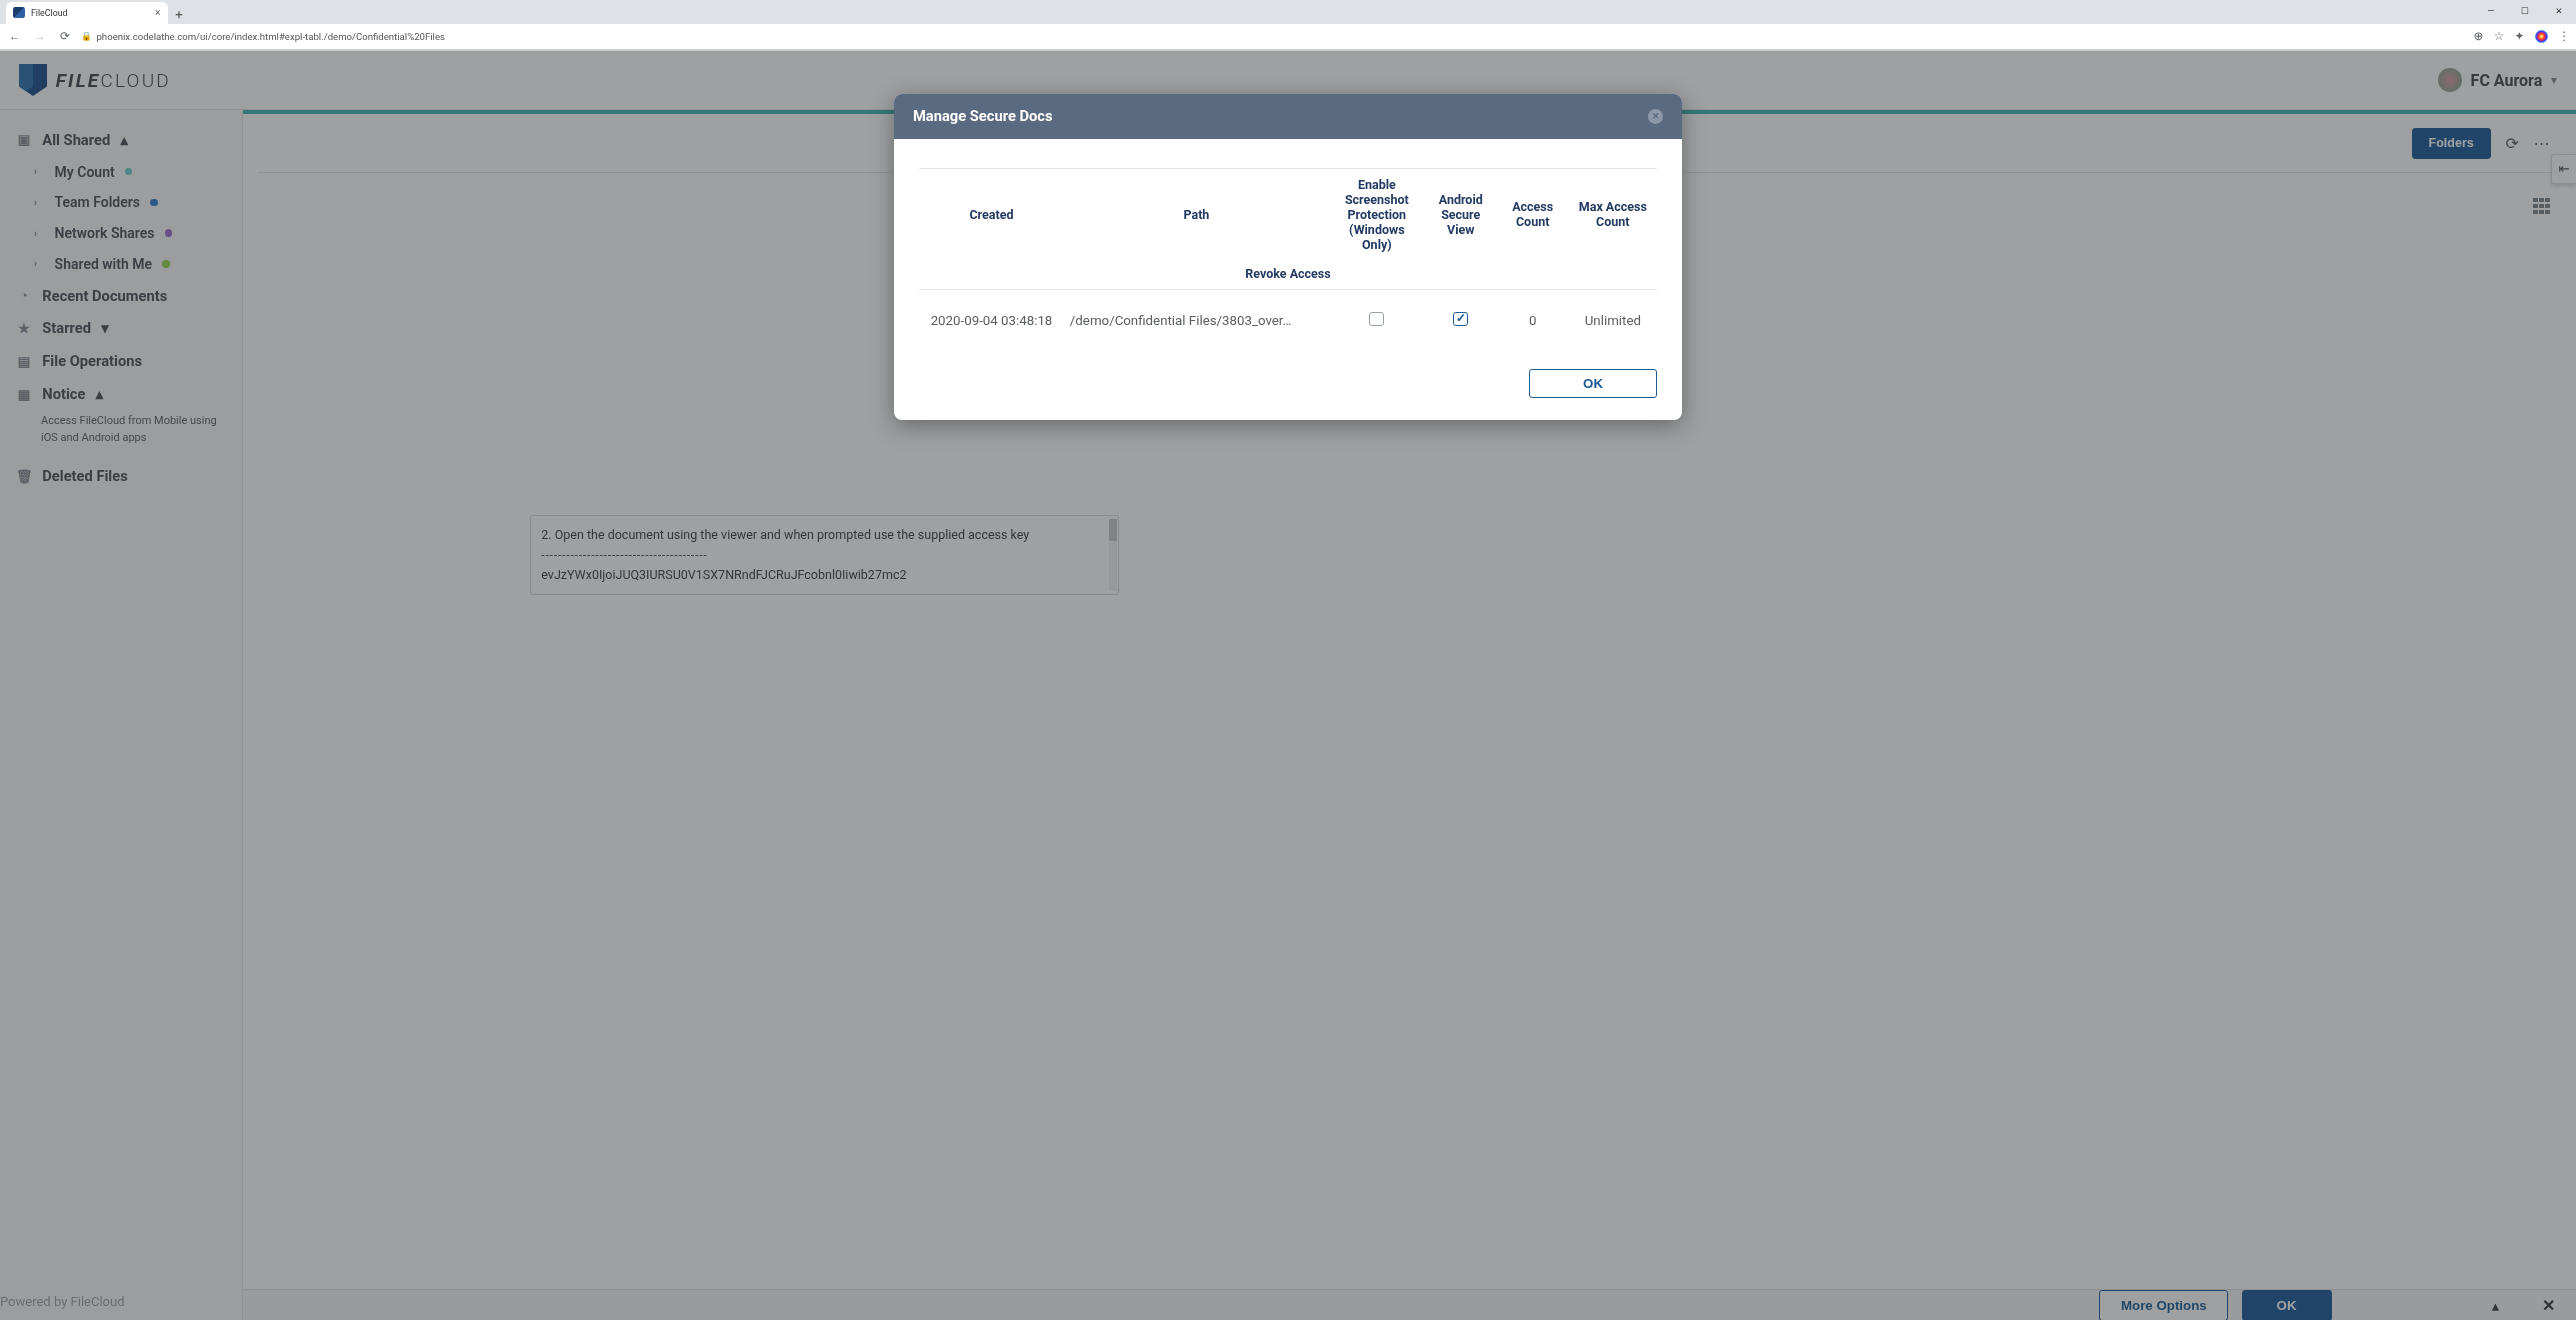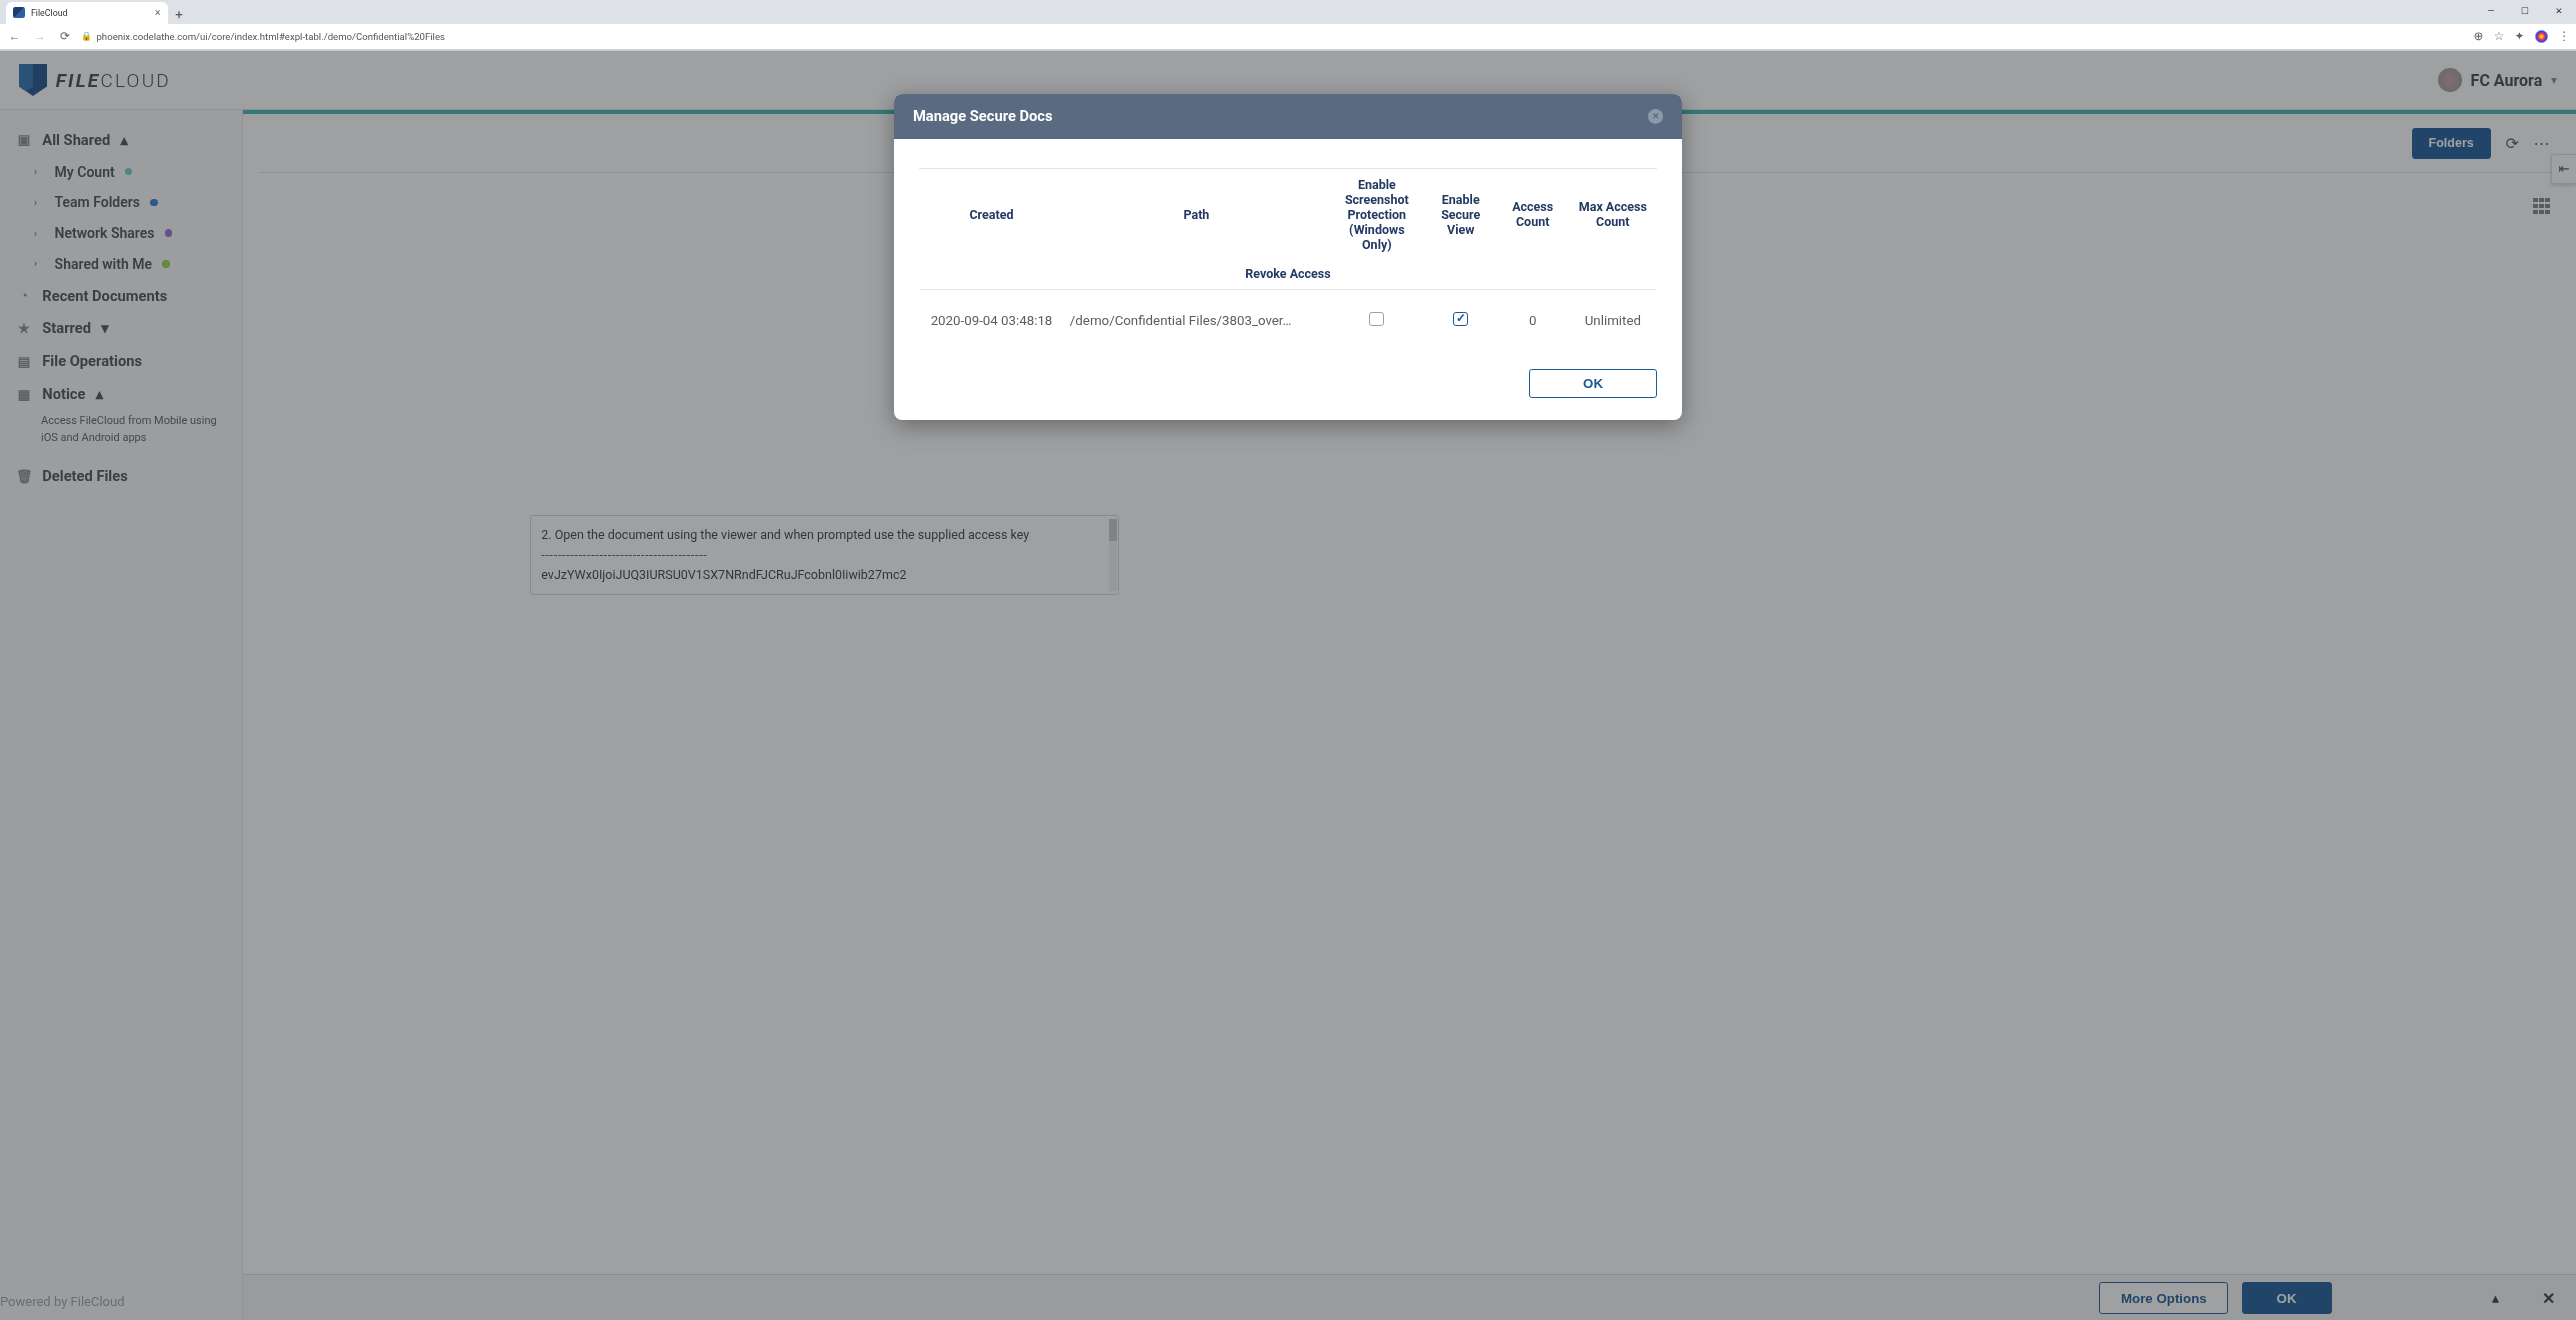--- a/index.html
+++ b/index.html
@@ -62,21 +62,21 @@
   .grid-ico span { width:4.4px; height:4.4px; background:#7e8388; }
   .list-divider { height: 0.7px; background: #e3e3e3; margin: 0 14.7px; }
 
   
   .note-box { position: absolute; left: 287px; top: 405px; width: 589px; border: 0.7px solid #d6d6d6; border-radius: 2.9px; padding: 8.8px 10.3px; color: #3d3f42; font-size: 12.5px; line-height: 1.6; background:#fff; }
   .note-box .dashes { letter-spacing: 0.7px; color:#555; }
   .note-scroll { position:absolute; right:1.5px; top:2.9px; width:7.4px; height: calc(100% - 5.9px); background:#f0f0f0;}
   .note-scroll-thumb { position:absolute; top:0; width:7.4px; height:22px; background:#c8c8c8;}
 
   
-  .bottom-bar { position: absolute; left: 243px; right: 0; bottom: 0; height: 47px; background: #f6f6f6; border-top: 0.7px solid #e0e0e0; display: flex; align-items: center; justify-content: flex-end; padding: 0 20.6px; gap: 13.3px; }
+  .bottom-bar { position: absolute; left: 243px; right: 0; bottom: 0; height: 32px; background: #f6f6f6; border-top: 0.7px solid #e0e0e0; display: flex; align-items: center; justify-content: flex-end; padding: 0 20.6px; gap: 13.3px; }
   .btn-outline { border: 1.1px solid #1b5a95; color: #1b5a95; background: #fff; border-radius: 2.9px; padding: 7.4px 20.6px; font-size: 13.3px; font-weight: 600; cursor: pointer; }
   .btn-primary { border: 1.1px solid #1b5a95; background: #1b5a95; color: #fff; border-radius: 2.9px; padding: 7.4px 34px; font-size: 13.3px; font-weight: 600; cursor: pointer; }
   .bb-caret { font-size: 14.7px; color: #3a3c3e; cursor: pointer; margin-left: 147px;}
   .bb-close { font-size: 16px; font-weight: 900; color: #3a3c3e; cursor: pointer; margin-left: 29.5px; }
 
   
   .panel-tab { position: absolute; right: 0; top: 44px; width: 25px; height: 29.5px; background: #fff; border: 0.7px solid #dcdcdc; border-right: none; border-radius: 2.9px 0 0 2.9px; display: flex; align-items: center; justify-content: center; color: #555; font-size: 13.3px; cursor: pointer; box-shadow: 0 1.5px 3.7px rgba(0,0,0,.15); }
 
   
   .overlay { position: absolute; inset: 0; background: rgba(40,44,48,0.45); }
@@ -264,21 +264,21 @@
       <h2>Manage Secure Docs</h2>
       <span class="modal-close">✕</span>
     </div>
     <div class="modal-body">
       <table class="docs">
         <thead>
           <tr>
             <th style="width:133px">Created</th>
             <th style="width:243px">Path</th>
             <th style="width:88px">Enable Screenshot Protection (Windows Only)</th>
-            <th style="width:66px">Enable Secure View</th>
+            <th style="width:66px">Android Secure View</th>
             <th style="width:66px">Access Count</th>
             <th style="width:81px">Max Access Count</th>
           </tr>
           <tr class="revoke-row">
             <th colspan="6">Revoke Access</th>
           </tr>
         </thead>
         <tbody>
           <tr>
             <td>2020-09-04 03:48:18</td>

